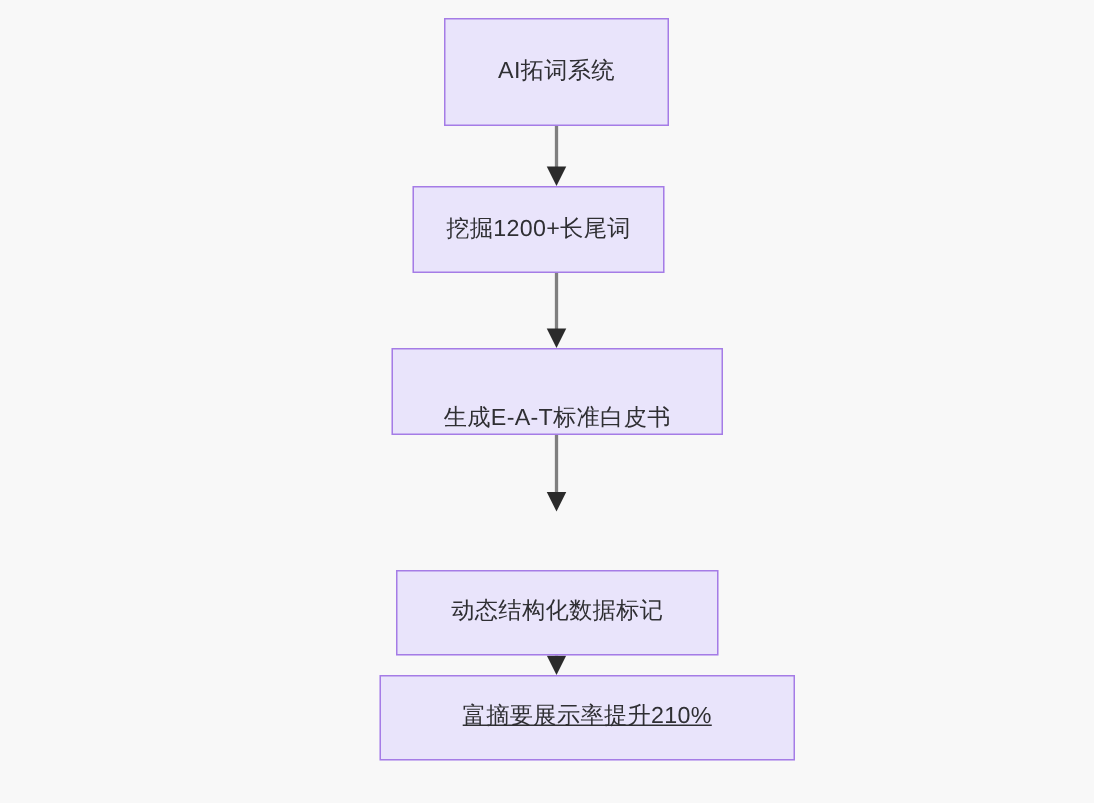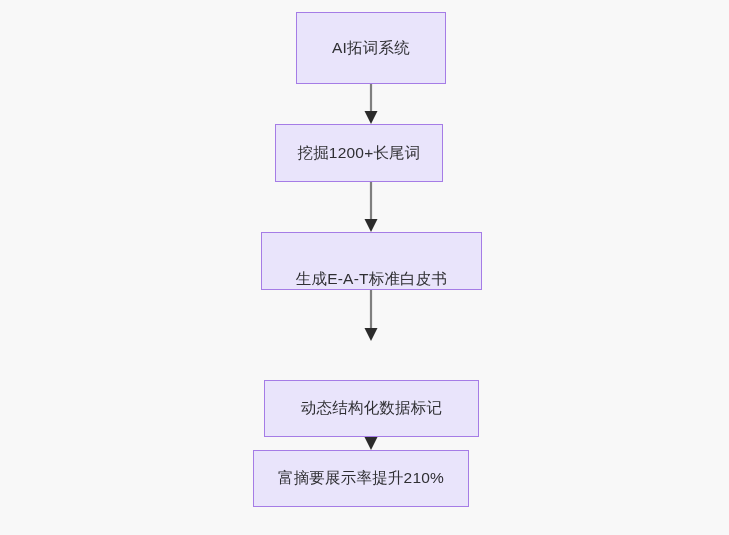--- a/index.html
+++ b/index.html
@@ -86,17 +86,17 @@
   </div>
 
   <div class="node" style="left:261px; top:232px; width:221px; height:58px;align-items:flex-end;">
     <span class="node-label">生成E-A-T标准白皮书</span>
   </div>
 
   <div class="node" style="left:264px; top:341px; width:215px; height:57px;margin-top:39px;">
     <span class="node-label">动态结构化数据标记</span>
   </div>
 
-  <div class="node" style="left:253px; top:450px; width:216px; height:57px;">
+  <div class="node" style="left:253px; top:450px; width:277px; height:57px;text-decoration:underline;">
     <span class="node-label">富摘要展示率提升210%</span>
   </div>
 
 </div>
 
 </body></html>

